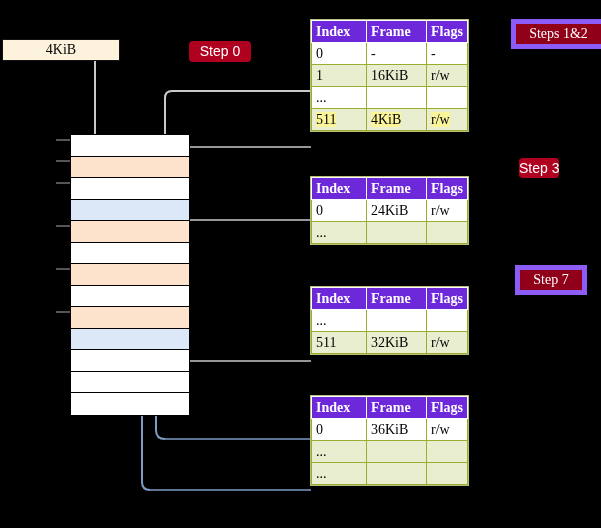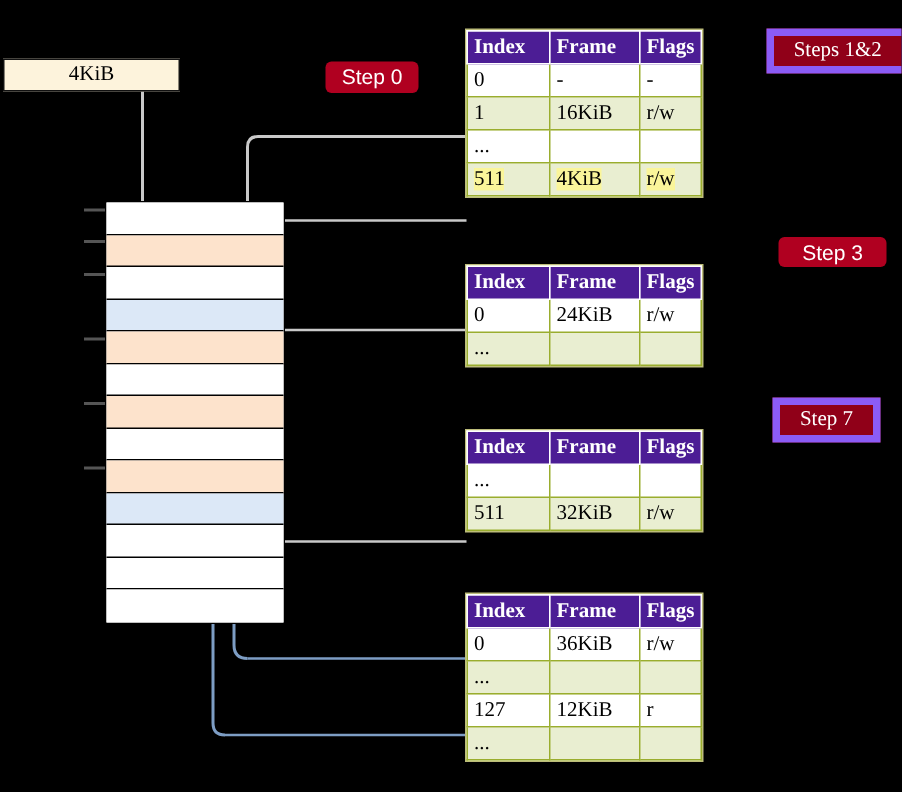--- a/index.html
+++ b/index.html
@@ -30,31 +30,31 @@
 
   
   .badge{position:absolute;color:#fff;text-align:center;white-space:nowrap;
          background:#a00020;}
   .badge.serif{font-family:"Liberation Serif",serif;font-size:14px;
                background:#900018;border:5px solid #8b5cf6;}
   .badge.sans{font-family:"Liberation Sans",sans-serif;font-size:14px;
               background:#b00020;border-radius:4px;}
 
   #badge-steps12{left:511px;top:19px;width:85px;height:20px;line-height:20px;}
-  #badge-step3  {left:519px;top:158px;width:72px;height:20px;line-height:20px;}
+  #badge-step3  {left:519px;top:158px;width:40px;height:20px;line-height:20px;}
   #badge-step4  {left:515px;top:265px;width:62px;height:20px;line-height:20px;}
-  #badge-step0  {left:189px;top:41px;width:62px;height:21px;line-height:21px;margin-left:28px;}
+  #badge-step0  {left:189px;top:41px;width:62px;height:21px;line-height:21px;}
 
   
   .ptable{position:absolute;border-collapse:collapse;
           background:#fff;font-family:"Liberation Serif",serif;font-size:14px;
           box-shadow:0 0 0 1px #bdbd7a;}
   .ptable td,.ptable th{border:1px solid #9aad2e;padding:1px 4px;
           height:22px;box-sizing:border-box;vertical-align:middle;}
-  .ptable th{background:#4c1d95;color:#fff;font-weight:bold;
+  .ptable th{background:#6d28d9;color:#fff;font-weight:bold;
              text-align:left;border-color:#fff;font-size:14px;}
   .ptable tr.alt td{background:#e9eed1;}
   .ptable td.hl span{background:#faf59a;}
   .c-index{width:55px;}
   .c-frame{width:60px;}
   .c-flags{width:41px;}
 
   #ptable-0{left:311px;top:20px;}
   #ptable-1{left:311px;top:177px;}
   #ptable-2{left:311px;top:287px;}
@@ -230,25 +230,20 @@
         <tr>
           <td class="c-index"><span>0</span></td>
           <td class="c-frame"><span>36KiB</span></td>
           <td class="c-flags"><span>r/w</span></td>
         </tr>
         <tr class="alt">
           <td class="c-index"><span>...</span></td>
           <td class="c-frame"></td>
           <td class="c-flags"></td>
         </tr>
-        <tr>
-          <td class="c-index"><span>127</span></td>
-          <td class="c-frame"><span>12KiB</span></td>
-          <td class="c-flags"><span>r</span></td>
-        </tr>
         <tr class="alt">
           <td class="c-index"><span>...</span></td>
           <td class="c-frame"></td>
           <td class="c-flags"></td>
         </tr>
       </tbody>
     </table>
 
 </div>
 

